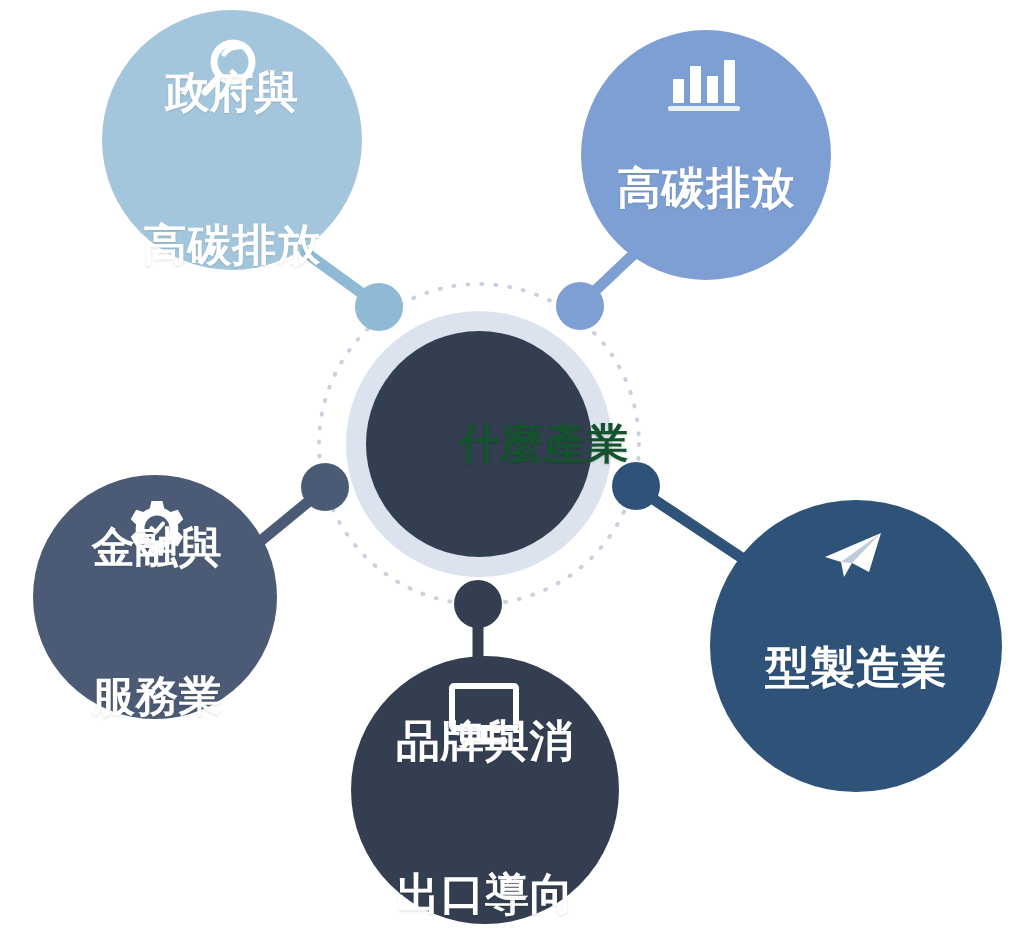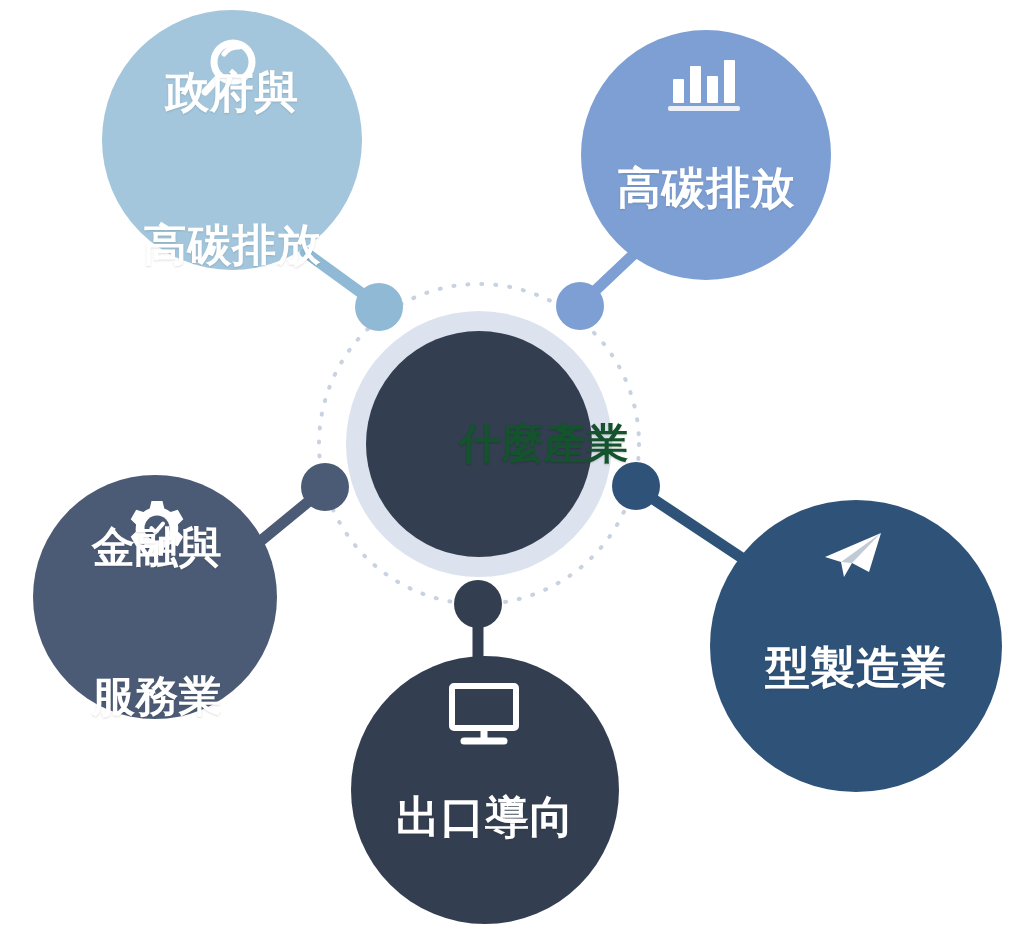--- a/index.html
+++ b/index.html
@@ -137,16 +137,17 @@
   <div class="node-label" style="left:157px; top:622px; transform:translate(-50%,-50%); font-size:43px; width:280px;">
     <span class="ln">金融與</span>
     <span class="ln">服務業</span>
   </div>
 
   <div class="node-label" style="left:856px; top:668px; transform:translate(-50%,-50%); font-size:45px; width:300px;">
     <span class="ln">型製造業</span>
   </div>
 
   <div class="node-label" style="left:485px; top:817px; transform:translate(-50%,-50%); font-size:44px; width:300px;">
+    <span class="ln">品牌與消</span>
     <span class="ln">出口導向</span>
   </div>
 
 </div>
 
 </body></html>

